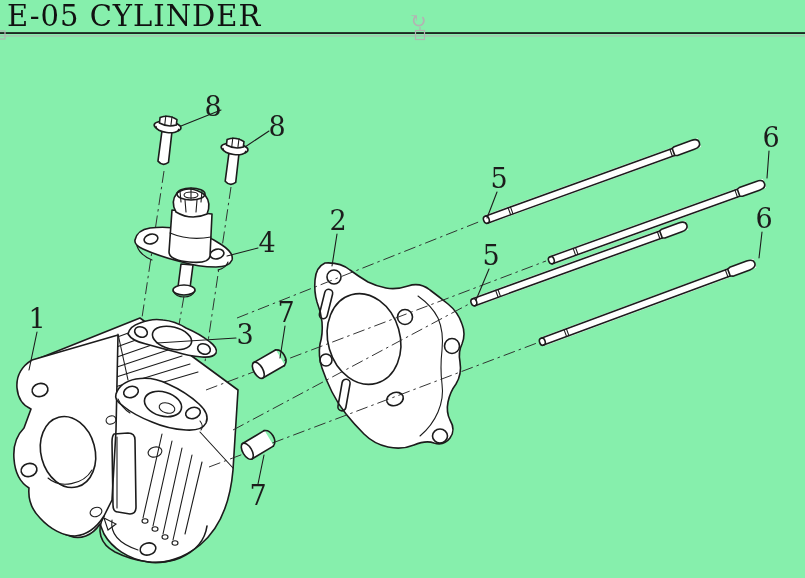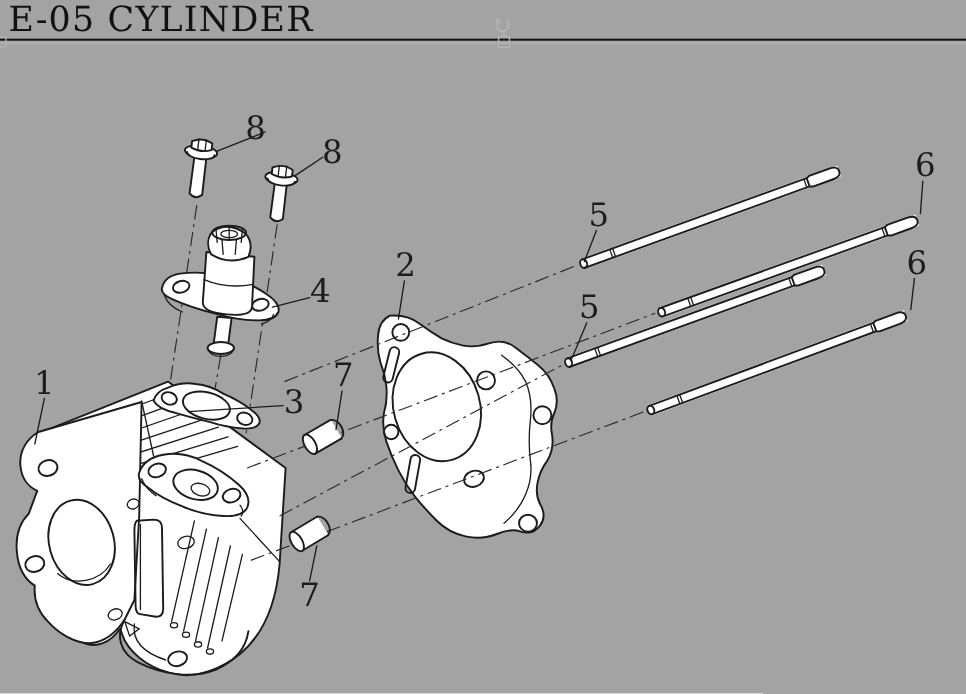--- a/index.html
+++ b/index.html
@@ -1,16 +1,16 @@
 <!DOCTYPE html>
 <html><head>
 <meta charset="utf-8">
 <style>
   html,body{margin:0;padding:0;background:#fff;}
-  .page{position:relative;width:805px;height:578px;background:#a3a3a3;overflow:hidden;
+  .page{position:relative;width:805px;height:578px;background:#86efac;overflow:hidden;
         font-family:"DejaVu Serif", "Liberation Serif", serif;}
   svg{display:block}
   text.callout{font-family:"DejaVu Serif","Liberation Serif",serif;font-size:27px;fill:#1c1c1c;}
   text.title{font-family:"DejaVu Serif","Liberation Serif",serif;font-size:29px;letter-spacing:1px;fill:#111;}
   .ln{stroke:#1c1c1c;fill:none;stroke-width:1.6;stroke-linecap:round;stroke-linejoin:round;}
   .lnf{stroke:#1c1c1c;fill:#fff;stroke-width:1.6;stroke-linecap:round;stroke-linejoin:round;}
   .fine{stroke:#1c1c1c;fill:none;stroke-width:1.1;stroke-linecap:round;}
   .cl{stroke:#2a2a2a;fill:none;stroke-width:0.95;stroke-dasharray:12 4 2.5 4;}
   .leader{stroke:#1c1c1c;fill:none;stroke-width:1.1;stroke-linecap:round;}
   .gray{stroke:#b3b3b3;fill:none;stroke-width:1.2;}

